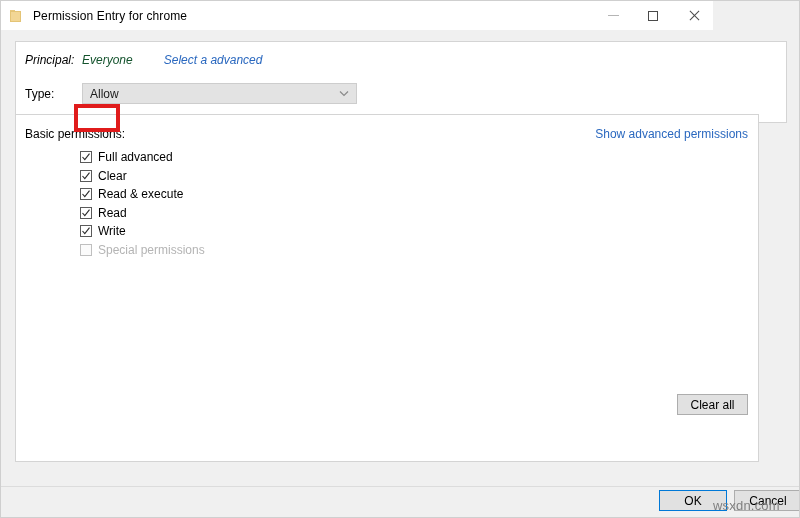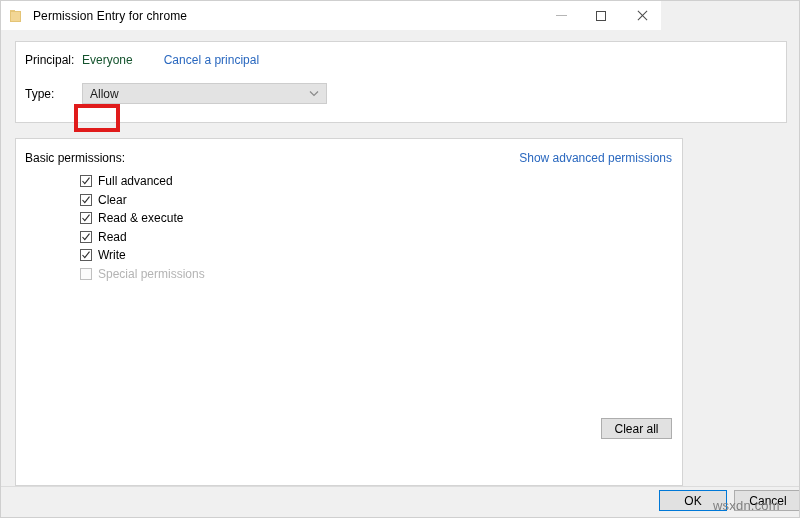--- a/index.html
+++ b/index.html
@@ -23,21 +23,21 @@
     background: #f0f0f0;
     box-sizing: border-box;
     border: 1px solid #cfcfcf;
     overflow: hidden;
   }
 
   
   .titlebar {
     position: absolute;
     left: 0; top: 0;
-    width: 660px;
+    width: 712px;
     height: 29px;
     background: #ffffff;
     display: flex;
     align-items: center;
   }
   .title-icon {
     width: 16px;
     height: 16px;
     margin-left: 7px;
     margin-right: 9px;
@@ -134,33 +134,34 @@
     box-sizing: border-box;
   }
   .panel-top {
     left: 14px;
     top: 11px;
     width: 772px;
     height: 82px;
   }
   .panel-main {
     left: 14px;
-    top: 108px;
-    width: 668px;
+    top: 84px;
+    width: 744px;
     height: 348px;
   }
 
   
   .row-principal {
     position: absolute;
     left: 9px;
     top: 11px;
     display: flex;
     align-items: flex-start;
     white-space: nowrap;
+    font-style: italic;
   }
   .label-principal {
     font-size: 12px;
     color: #000000;
     width: 57px;
     flex: 0 0 auto;
   }
   .value-principal {
     font-size: 12px;
     color: #14532d;
@@ -184,21 +185,21 @@
     align-items: center;
   }
   .label-type {
     font-size: 12px;
     color: #000000;
     width: 57px;
     flex: 0 0 auto;
   }
   .combo {
     position: relative;
-    width: 245px;
+    width: 275px;
     height: 21px;
     background: #e3e3e3;
     border: 1px solid #cdcdcd;
     box-sizing: border-box;
     display: flex;
     align-items: center;
     cursor: default;
     flex: 0 0 auto;
   }
   .combo-value {
@@ -380,21 +381,21 @@
     </div>
   </div>
 
   <div class="client">
 
     <div class="panel panel-top">
 
       <div class="row-principal">
         <span class="label-principal">Principal:</span>
         <span class="value-principal">Everyone</span>
-        <a class="link" href="#">Cancel a principal</a>
+        <a class="link" href="#">Select a advanced</a>
       </div>
 
       <div class="row-type">
         <span class="label-type">Type:</span>
         <div class="combo">
           <span class="combo-value">Allow</span>
           <span class="combo-arrow">
             <svg width="10" height="7" viewBox="0 0 10 7">
               <path d="M1 1.5 L5 5.5 L9 1.5" stroke="#8a8a8a" stroke-width="1.2" fill="none"></path>
             </svg>

